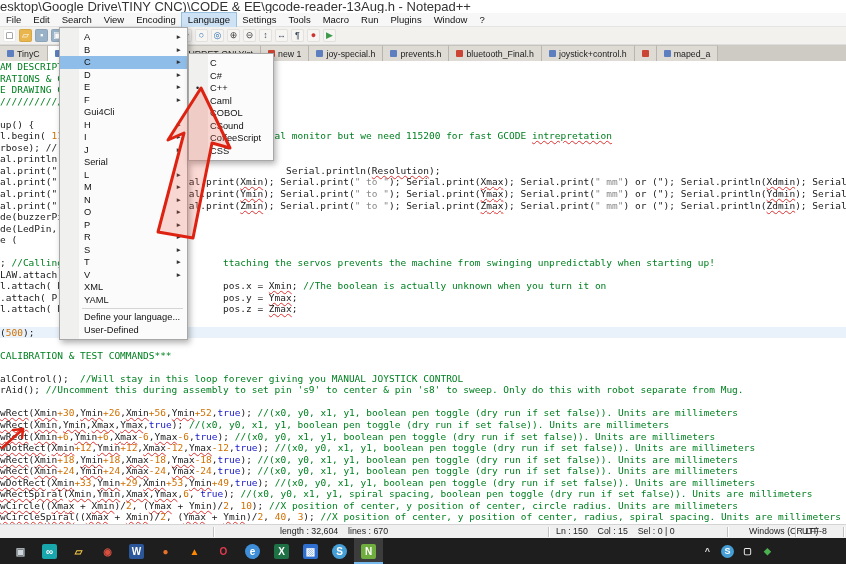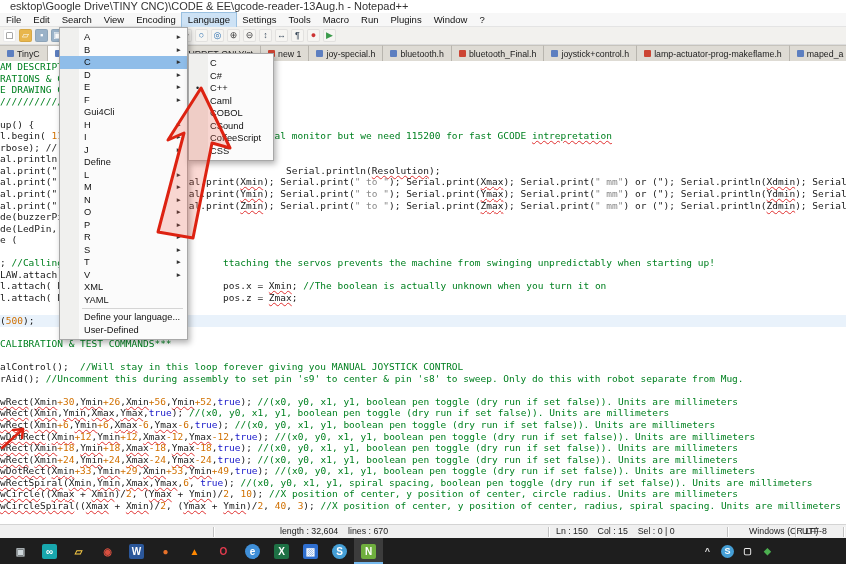--- a/index.html
+++ b/index.html
@@ -1,21 +1,21 @@
 <!DOCTYPE html>
 <html><head>
 <meta charset="utf-8">
 <style>
   *{margin:0;padding:0;box-sizing:border-box}
   html,body{width:846px;height:564px;overflow:hidden}
   body{font-family:"Liberation Sans",sans-serif;background:#fff}
   .screen{position:relative;width:846px;height:564px;overflow:hidden;background:#fff}
 
   .titlebar{position:absolute;left:0;top:0;width:100%;height:13px;background:#fff;
-    font-size:11px;color:#333;line-height:13px;padding-left:10px;white-space:nowrap}
+    font-size:13px;color:#333;line-height:13px;padding-left:0;white-space:nowrap}
 
   .menubar{position:absolute;left:0;top:13px;width:100%;height:14px;background:#f7f7f7;
     display:flex;font-size:9.5px;color:#111;border-bottom:1px solid #e4e4e4}
   .mb-item{padding:0 6px;line-height:13px;height:14px}
   .mb-item.open{background:#cde2f5;outline:1px solid #9ac0e0}
 
   .toolbar{position:absolute;left:0;top:27px;width:100%;height:18px;background:#f2f1ee;
     display:flex;align-items:center;gap:3px;padding-left:3px;border-bottom:1px solid #ddd}
   .tbi{width:13px;height:13px;display:flex;align-items:center;justify-content:center;
     font-size:9px;line-height:13px;border-radius:2px;border:1px solid rgba(0,0,0,.08)}
@@ -139,33 +139,32 @@
       <div class="tab mod">
         <span class="tab-ico"></span>
         <span>new 1</span>
       </div>
       <div class="tab">
         <span class="tab-ico"></span>
         <span>joy-special.h</span>
       </div>
       <div class="tab">
         <span class="tab-ico"></span>
-        <span>bluetooth.h</span>
+        <span>prevents.h</span>
       </div>
       <div class="tab mod">
         <span class="tab-ico"></span>
         <span>bluetooth_Final.h</span>
       </div>
       <div class="tab">
         <span class="tab-ico"></span>
         <span>joystick+control.h</span>
       </div>
       <div class="tab mod">
         <span class="tab-ico"></span>
-        <span>lamp-actuator-prog-makeflame.h</span>
       </div>
       <div class="tab">
         <span class="tab-ico"></span>
         <span>maped_a</span>
       </div>
     </div>
 
   <div class="editor">
       <div class="cl"><span class="tk-com">AM DESCRIPT</span></div>
       <div class="cl"><span class="tk-com">RATIONS &amp; C</span></div>
@@ -180,20 +179,21 @@
       <div class="cl"><span class="tk-code">al.print("</span><span class="tk-code">                       </span><span class="tk-code">al.print(</span><span class="tk-code-u">Xmin</span><span class="tk-code">); Serial.print(</span><span class="tk-str">" to "</span><span class="tk-code">); Serial.print(</span><span class="tk-code-u">Xmax</span><span class="tk-code">); Serial.print(</span><span class="tk-str">" mm"</span><span class="tk-code">) or ("); Serial.println(</span><span class="tk-code-u">Xdmin</span><span class="tk-code">); Serial.print(</span></div>
       <div class="cl"><span class="tk-code">al.print("</span><span class="tk-code">                       </span><span class="tk-code">al.print(</span><span class="tk-code-u">Ymin</span><span class="tk-code">); Serial.print(</span><span class="tk-str">" to "</span><span class="tk-code">); Serial.print(</span><span class="tk-code-u">Ymax</span><span class="tk-code">); Serial.print(</span><span class="tk-str">" mm"</span><span class="tk-code">) or ("); Serial.println(</span><span class="tk-code-u">Ydmin</span><span class="tk-code">); Serial.print(</span></div>
       <div class="cl"><span class="tk-code">al.print("</span><span class="tk-code">                       </span><span class="tk-code">al.print(</span><span class="tk-code-u">Zmin</span><span class="tk-code">); Serial.print(</span><span class="tk-str">" to "</span><span class="tk-code">); Serial.print(</span><span class="tk-code-u">Zmax</span><span class="tk-code">); Serial.print(</span><span class="tk-str">" mm"</span><span class="tk-code">) or ("); Serial.println(</span><span class="tk-code-u">Zdmin</span><span class="tk-code">); Serial.print(</span></div>
       <div class="cl"><span class="tk-code">de(buzzerPin</span></div>
       <div class="cl"><span class="tk-code">de(LedPin, </span></div>
       <div class="cl"><span class="tk-code">e (</span></div>
       <div class="cl"></div>
       <div class="cl"><span class="tk-code">; </span><span class="tk-com">//Calling</span><span class="tk-com">                            </span><span class="tk-com">ttaching the servos prevents the machine from swinging unpredictably when starting up!</span></div>
       <div class="cl"><span class="tk-code">LAW.attach(</span></div>
       <div class="cl"><span class="tk-code">l.attach( P</span><span class="tk-code">                            </span><span class="tk-code">pos.x = </span><span class="tk-code-u">Xmin</span><span class="tk-code">; </span><span class="tk-com">//The boolean is actually unknown when you turn it on</span></div>
+      <div class="cl"><span class="tk-code">.attach( P</span><span class="tk-code">                             </span><span class="tk-code">pos.y = </span><span class="tk-code-u">Ymax</span><span class="tk-code">;</span></div>
       <div class="cl"><span class="tk-code">l.attach( P</span><span class="tk-code">                            </span><span class="tk-code">pos.z = </span><span class="tk-code-u">Zmax</span><span class="tk-code">;</span></div>
       <div class="cl"></div>
       <div class="cl hl"><span class="tk-code">(</span><span class="tk-num">500</span><span class="tk-code">);</span></div>
       <div class="cl"></div>
       <div class="cl"><span class="tk-com">CALIBRATION &amp; TEST COMMANDS***</span></div>
       <div class="cl"></div>
       <div class="cl"><span class="tk-code">alControl();  </span><span class="tk-com">//Will stay in this loop forever giving you MANUAL JOYSTICK CONTROL</span></div>
       <div class="cl"><span class="tk-code">rAid(); </span><span class="tk-com">//Uncomment this during assembly to set pin 's9' to center &amp; pin 's8' to sweep. Only do this with robot separate from Mug.</span></div>
       <div class="cl"></div>
       <div class="cl"><span class="tk-code-u">wRect</span><span class="tk-code">(</span><span class="tk-code-u">Xmin</span><span class="tk-num">+30</span><span class="tk-code">,</span><span class="tk-code-u">Ymin</span><span class="tk-num">+26</span><span class="tk-code">,</span><span class="tk-code-u">Xmin</span><span class="tk-num">+56</span><span class="tk-code">,</span><span class="tk-code-u">Ymin</span><span class="tk-num">+52</span><span class="tk-code">,</span><span class="tk-kw">true</span><span class="tk-code">); </span><span class="tk-com">//(x0, y0, x1, y1, boolean pen toggle (dry run if set false)). Units are millimeters</span></div>
@@ -212,21 +212,21 @@
       <div class="menu-item"><span>A</span><span class="sub-arrow">►</span></div>
       <div class="menu-item"><span>B</span><span class="sub-arrow">►</span></div>
       <div class="menu-item open"><span>C</span><span class="sub-arrow">►</span></div>
       <div class="menu-item"><span>D</span><span class="sub-arrow">►</span></div>
       <div class="menu-item"><span>E</span><span class="sub-arrow">►</span></div>
       <div class="menu-item"><span>F</span><span class="sub-arrow">►</span></div>
       <div class="menu-item"><span>Gui4Cli</span></div>
       <div class="menu-item"><span>H</span><span class="sub-arrow">►</span></div>
       <div class="menu-item"><span>I</span><span class="sub-arrow">►</span></div>
       <div class="menu-item"><span>J</span><span class="sub-arrow">►</span></div>
-      <div class="menu-item"><span>Define</span></div>
+      <div class="menu-item"><span>Serial</span></div>
       <div class="menu-item"><span>L</span><span class="sub-arrow">►</span></div>
       <div class="menu-item"><span>M</span><span class="sub-arrow">►</span></div>
       <div class="menu-item"><span>N</span><span class="sub-arrow">►</span></div>
       <div class="menu-item"><span>O</span><span class="sub-arrow">►</span></div>
       <div class="menu-item"><span>P</span><span class="sub-arrow">►</span></div>
       <div class="menu-item"><span>R</span><span class="sub-arrow">►</span></div>
       <div class="menu-item"><span>S</span><span class="sub-arrow">►</span></div>
       <div class="menu-item"><span>T</span><span class="sub-arrow">►</span></div>
       <div class="menu-item"><span>V</span><span class="sub-arrow">►</span></div>
       <div class="menu-item"><span>XML</span></div>

